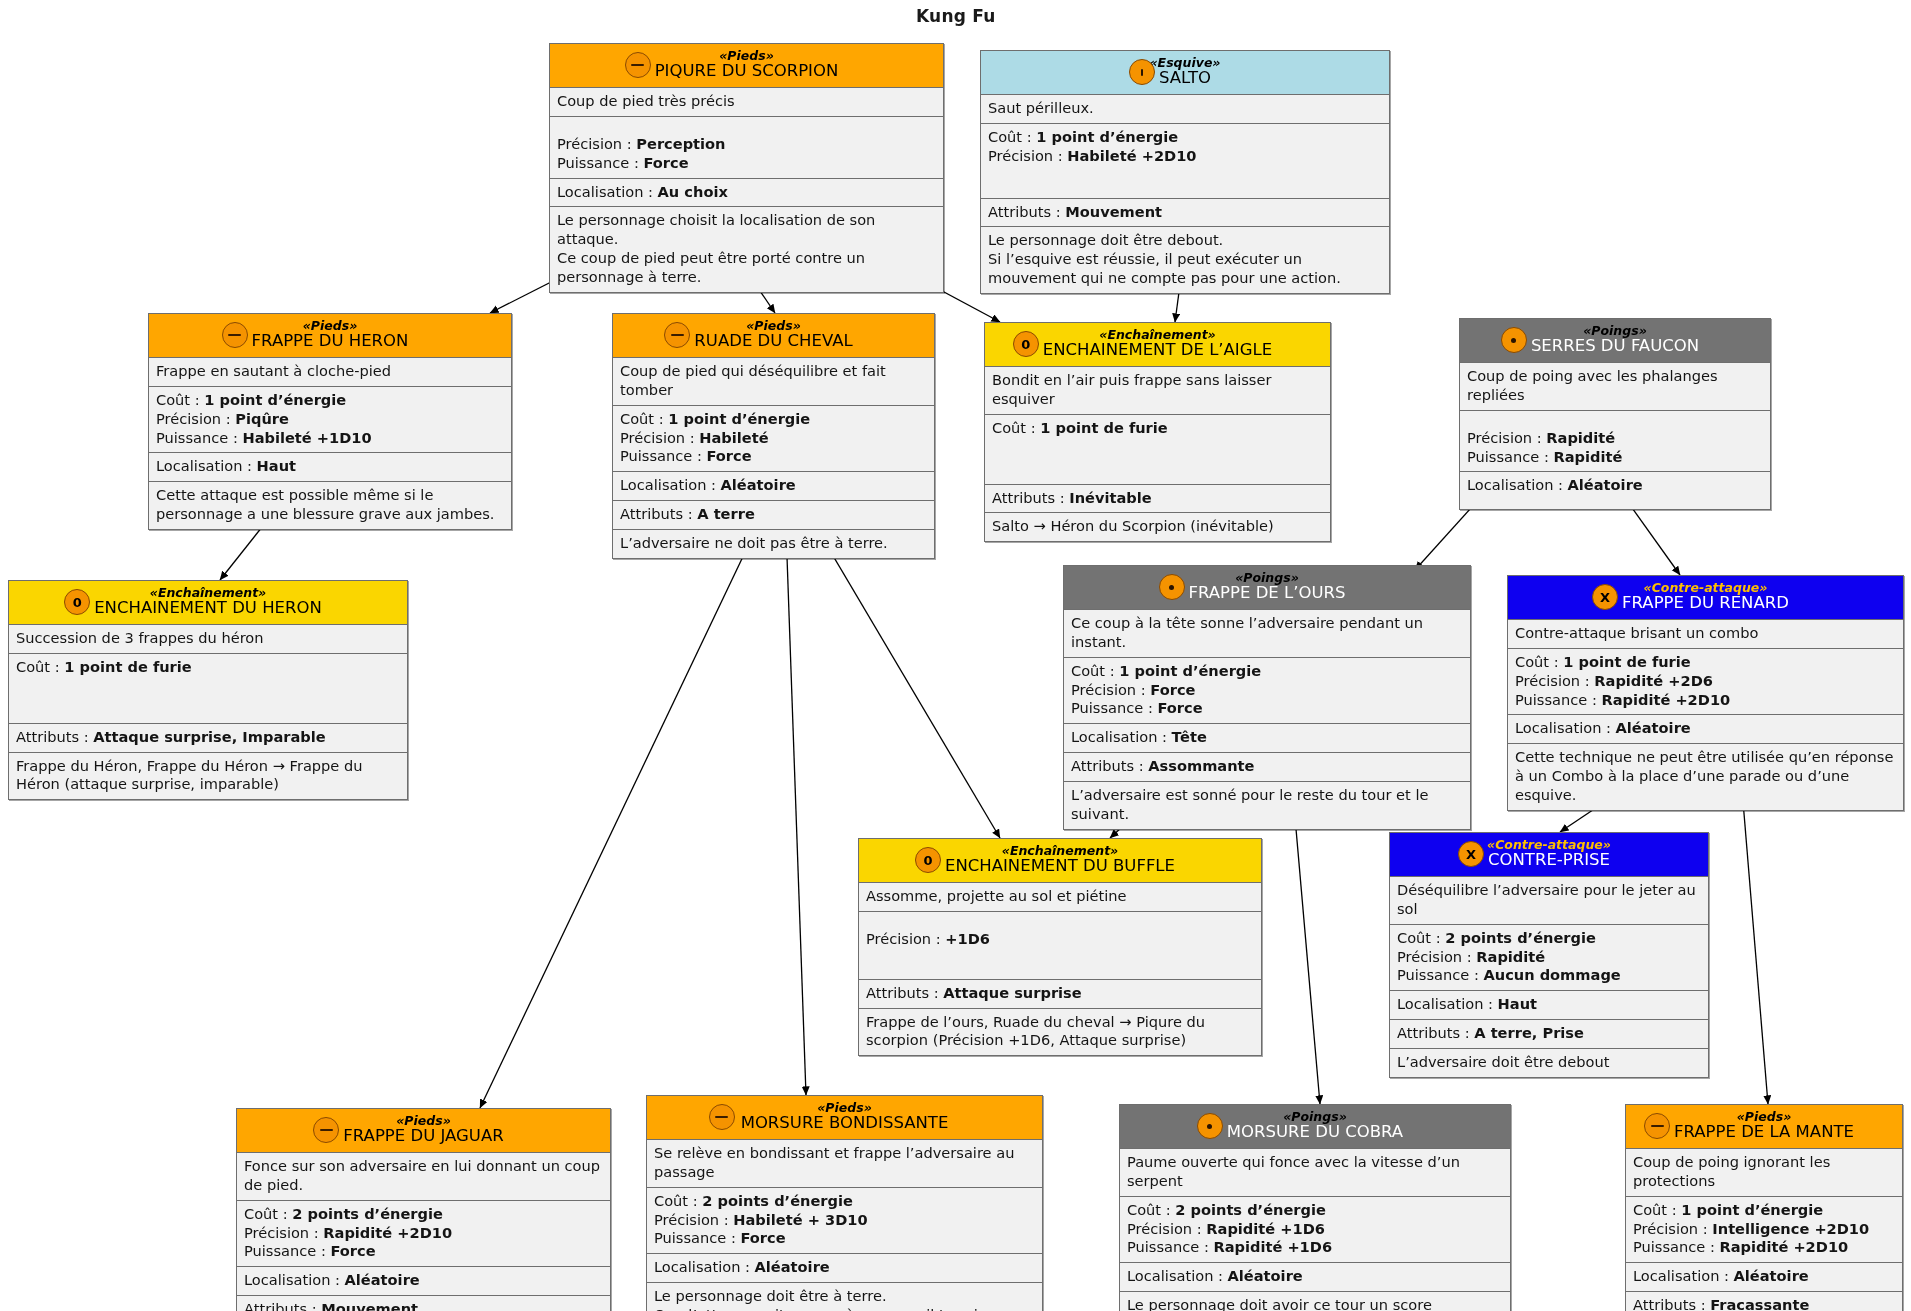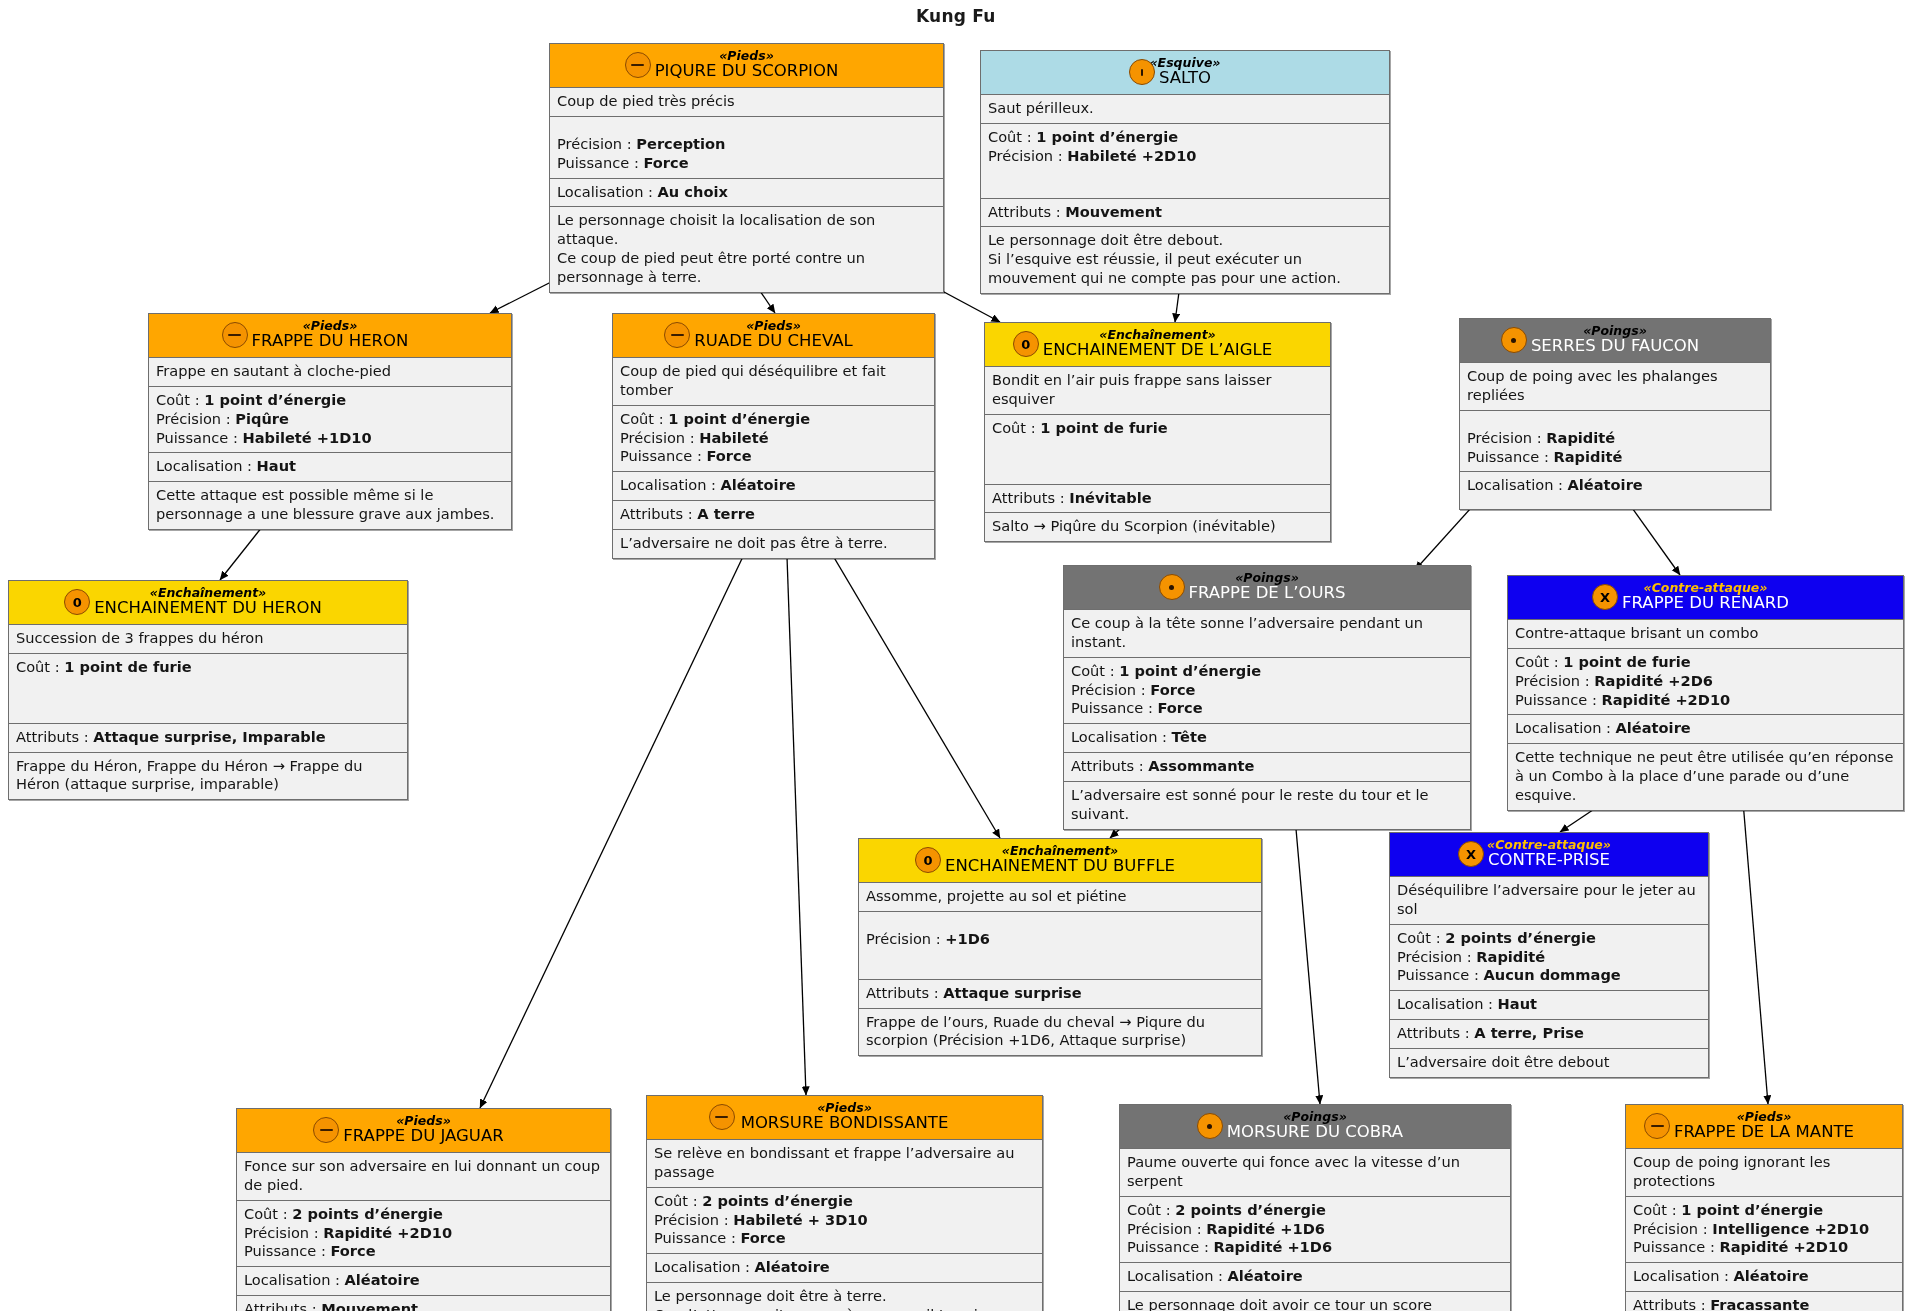--- a/index.html
+++ b/index.html
@@ -184,21 +184,21 @@
       <span class="badge" style="margin-left: -144.664px; left: 50%;">0</span>
       <span class="stereo">«Enchaînement»</span>
       <span class="cname">ENCHAINEMENT DE L’AIGLE</span>
     </div>
     <div class="row">Bondit en l’air puis frappe sans laisser esquiver</div>
     <div class="row spacer-pad">
       <div><span>Coût : </span><b>1 point de furie</b></div>
       <div style="height:30px;"></div>
     </div>
     <div class="row"><span>Attributs : </span><b>Inévitable</b></div>
-    <div class="row">Salto → Piqûre du Scorpion (inévitable)</div>
+    <div class="row">Salto → Héron du Scorpion (inévitable)</div>
   </div>
 
   <div class="card" style="left:1459px;top:318px;width:312px;">
     <div class="card-header h-poings">
       <span class="badge dot" style="margin-left: -114.102px; left: 50%;"></span>
       <span class="stereo">«Poings»</span>
       <span class="cname">SERRES DU FAUCON</span>
     </div>
     <div class="row">Coup de poing avec les phalanges repliées</div>
     <div class="row">

